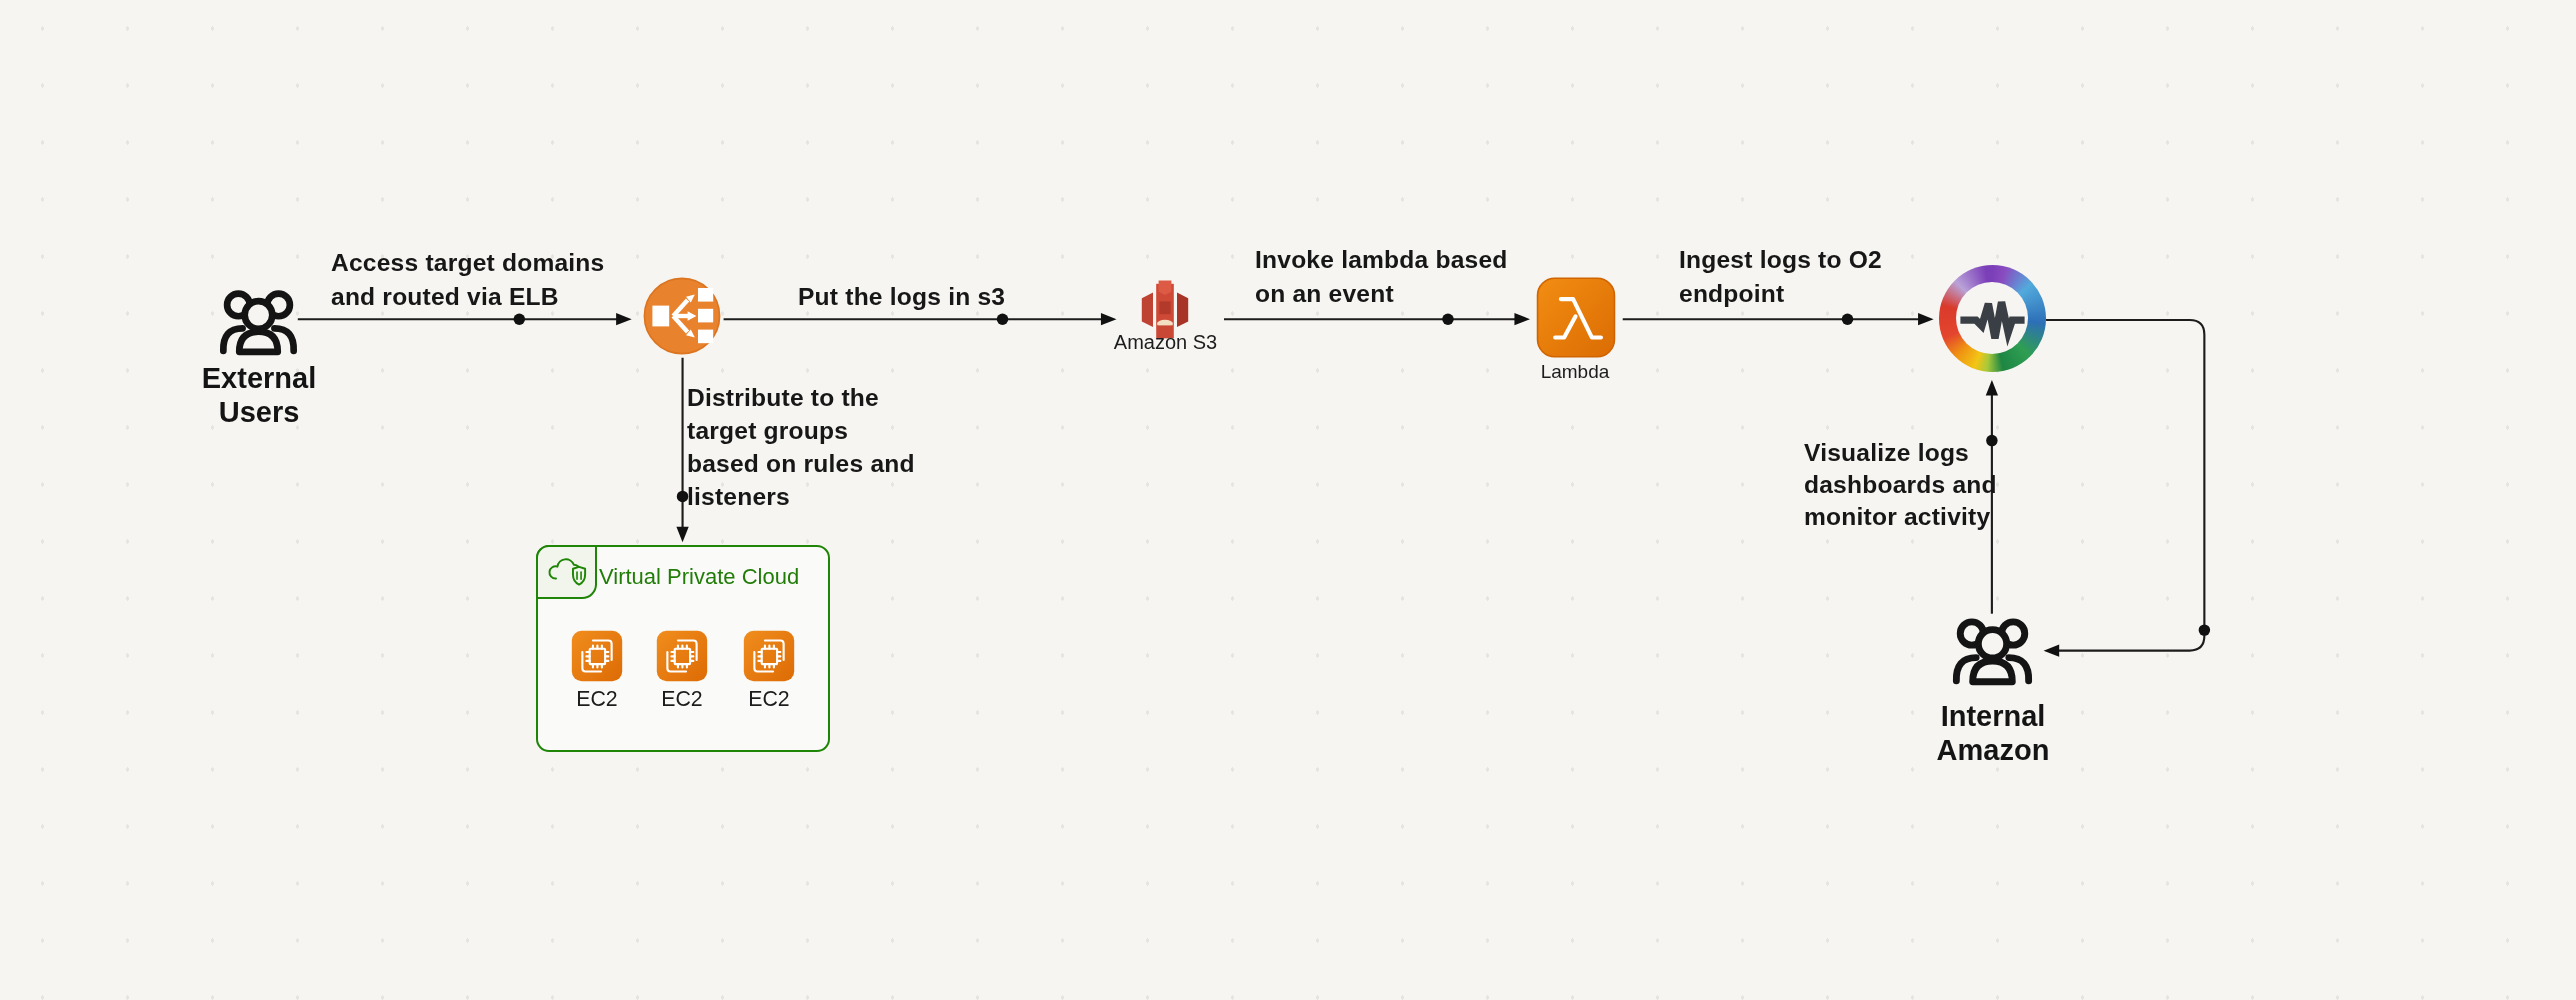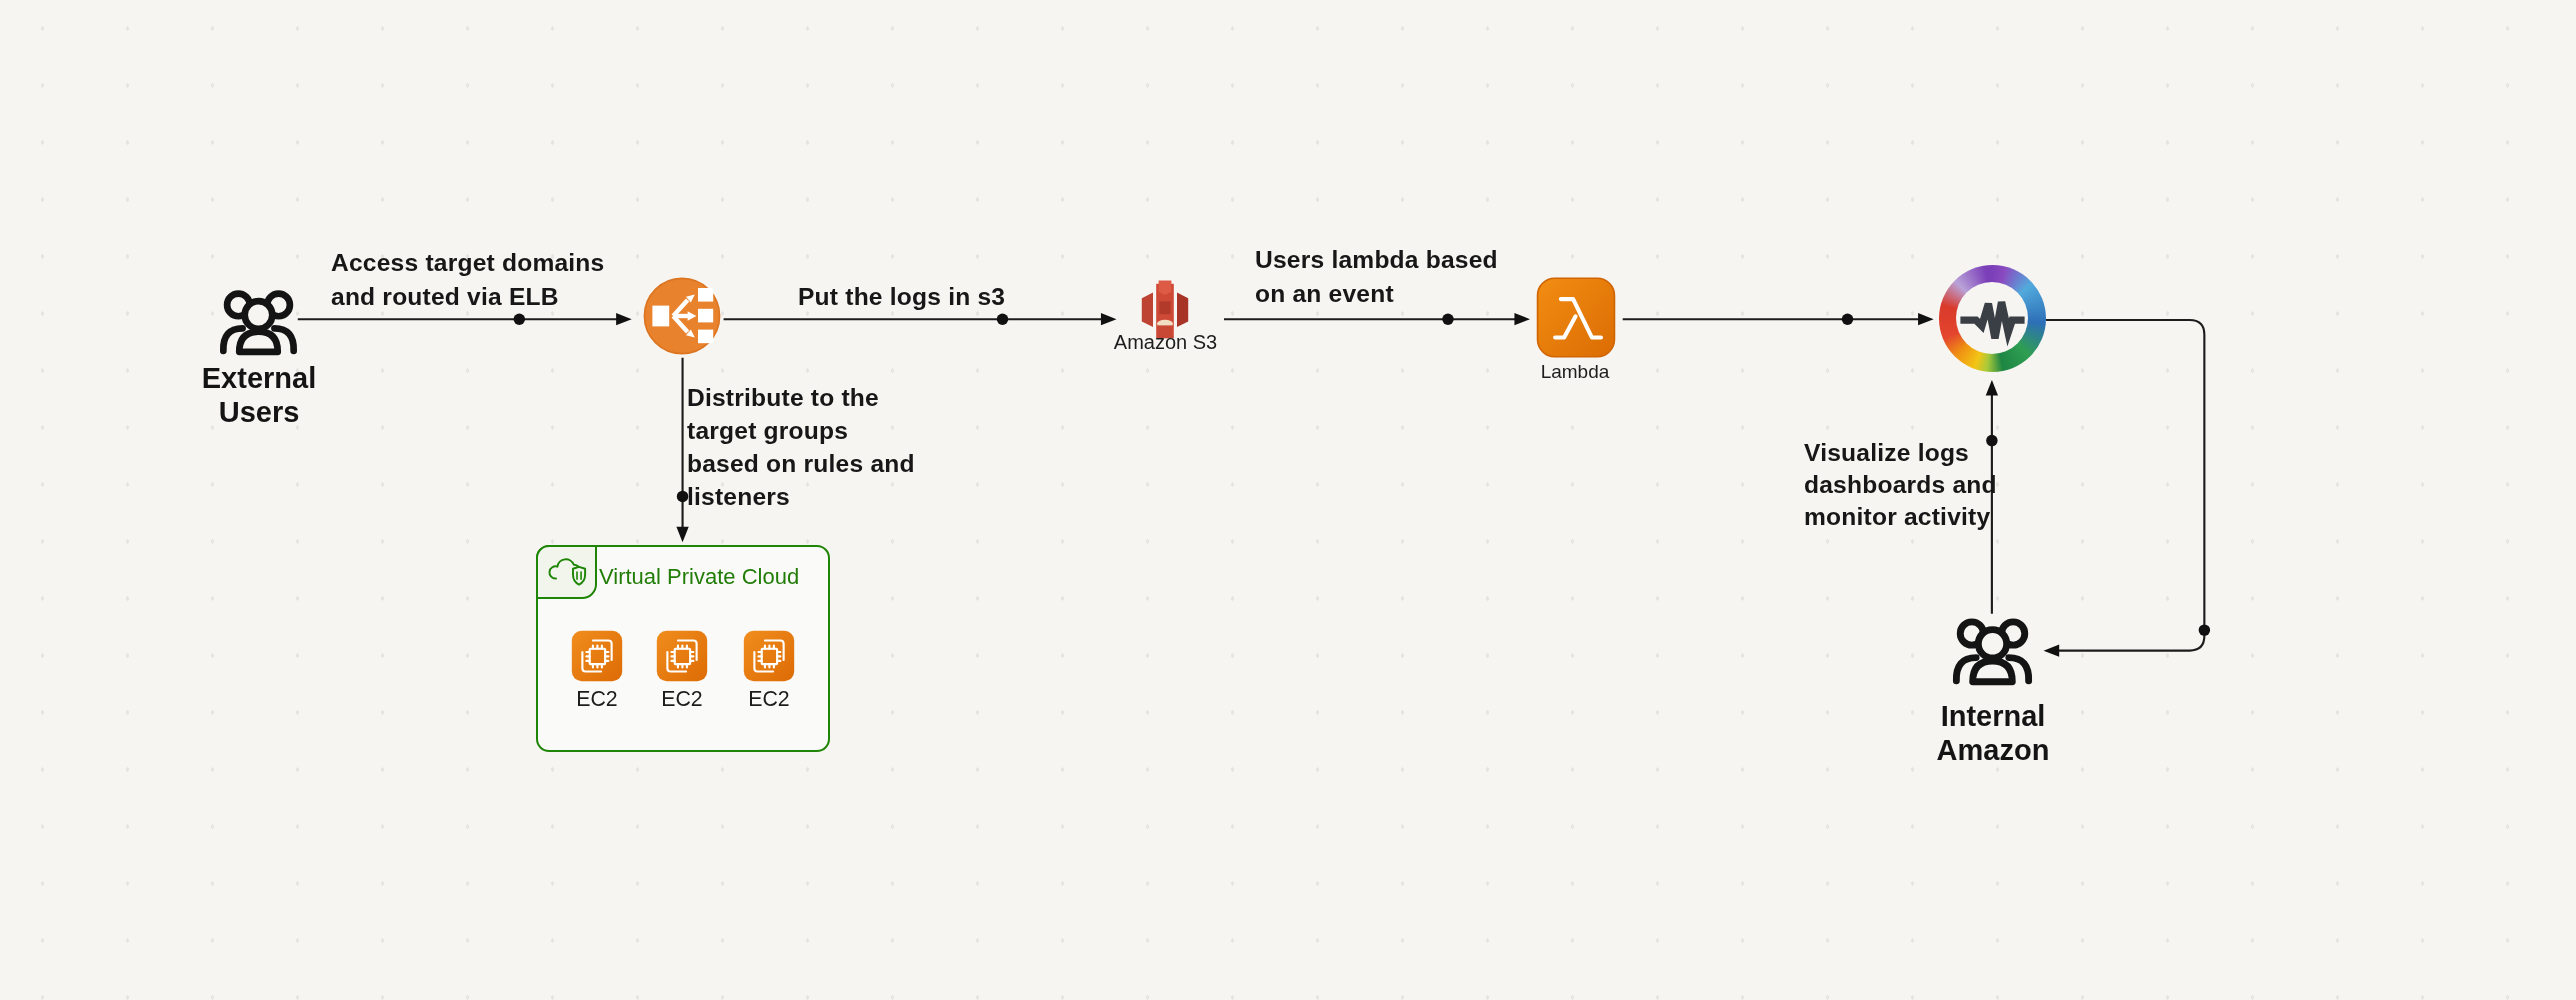--- a/index.html
+++ b/index.html
@@ -200,38 +200,40 @@
     <polygon points="6,24 20,17 20,60 6,53" fill="#bf4333"></polygon>
     <polygon points="64,24 50,17 50,60 64,53" fill="#a83327"></polygon>
     <rect x="24" y="6" width="22" height="68" fill="#cf4a36"></rect>
     <polygon points="27,2 43,2 43,16 35,20 27,16" fill="#dd5a44"></polygon>
     <rect x="28" y="28" width="14" height="16" fill="#b23a2b"></rect>
     <ellipse cx="35" cy="56" rx="10" ry="5" fill="#f2dfc3"></ellipse>
     <rect x="26" y="58" width="18" height="16" fill="#c84735"></rect>
   </svg>
   <div class="abs icon-caption" style="left:1112px;top:331px;width:107px">Amazon S3</div>
 
-  <div class="abs annotation" style="left:1255px;top:243px">Users lambda based
+  <div class="abs annotation" style="left:1255px;top:243px">Invoke lambda based
 on an event</div>
 
   <svg class="abs" style="left:1536px;top:277px" width="80" height="81" viewBox="0 0 97 99">
     <defs>
         <linearGradient id="og2" x1="0" y1="0" x2="1" y2="1">
       <stop offset="0" stop-color="#f28d12"></stop>
           <stop offset="1" stop-color="#db6c03"></stop>
         </linearGradient>
       </defs>
     <rect x="1.5" y="1.5" width="94" height="96" rx="21" fill="url(#og2)" stroke="#d06401" stroke-width="2"></rect>
     <g stroke="#fff" stroke-width="5" fill="none" stroke-linejoin="round" stroke-linecap="round">
       <path d="M30 27 H45 L68 74 H79"></path>
       <path d="M48 48 L34 74 H23"></path>
     </g>
   </svg>
   <div class="abs icon-caption" style="left:1534px;top:361px;width:82px;font-size:19px">Lambda</div>
 
+  <div class="abs annotation" style="left:1679px;top:243px">Ingest logs to O2
+endpoint</div>
 
   <div class="abs o2-ring" style="left:1939px;top:265px">
     <div class="o2-hole"></div>
     <svg class="o2-pulse" width="107" height="107" viewBox="0 0 130 130">
       <polyline points="26,67 45,67 52,74 60,47 68,89 76,45 84,82 89,67 104,67" fill="none" stroke="#3a3e45" stroke-width="9" stroke-linejoin="miter"></polyline>
     </svg>
   </div>
 
   <div class="abs annotation" style="left:1804px;top:437px;line-height:32px">Visualize logs
 dashboards and

